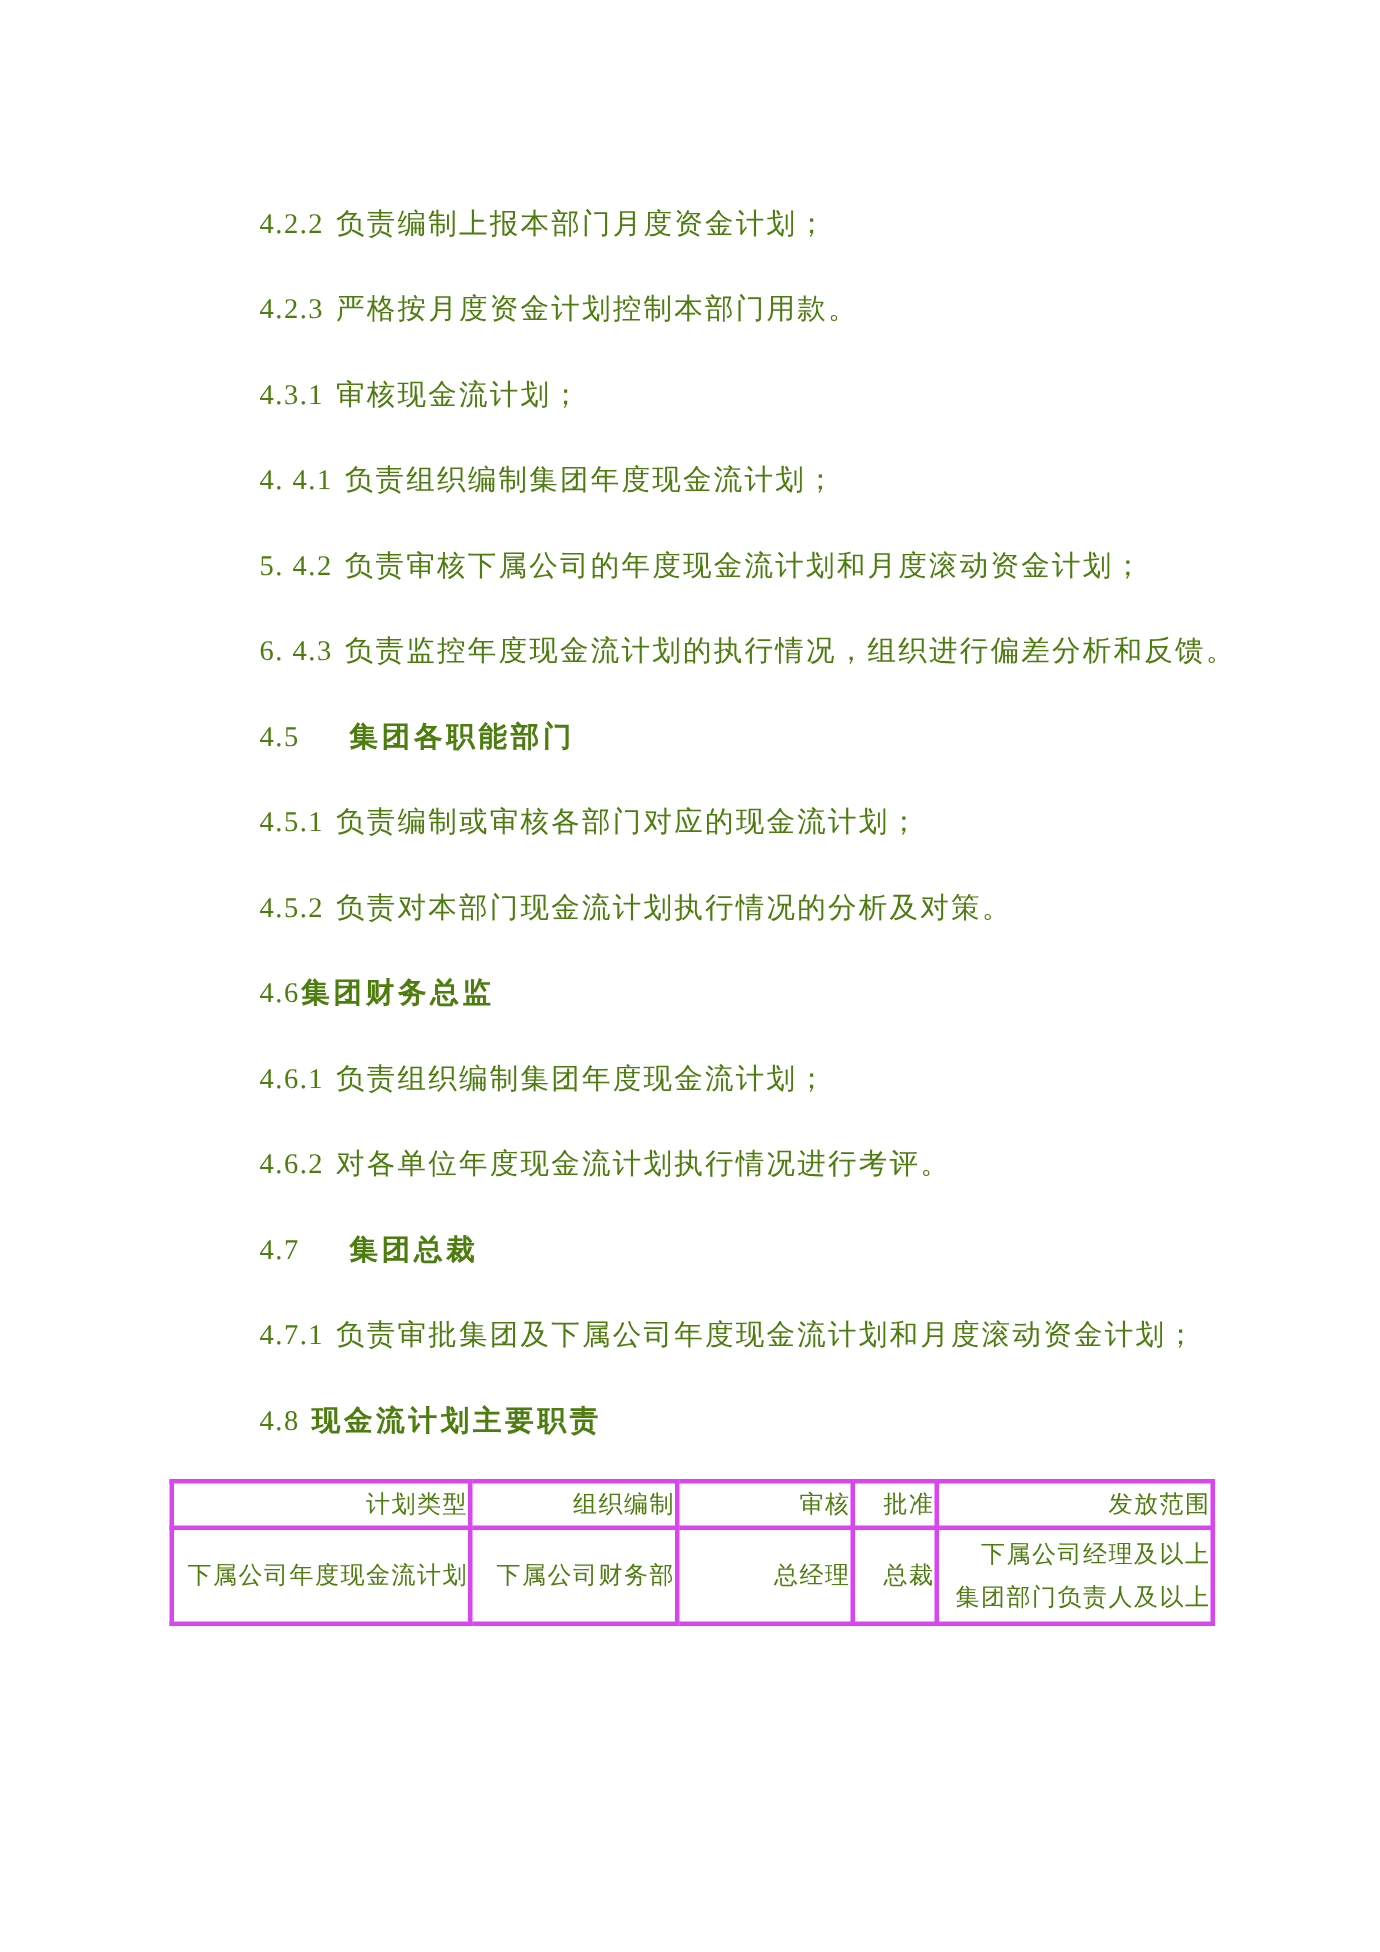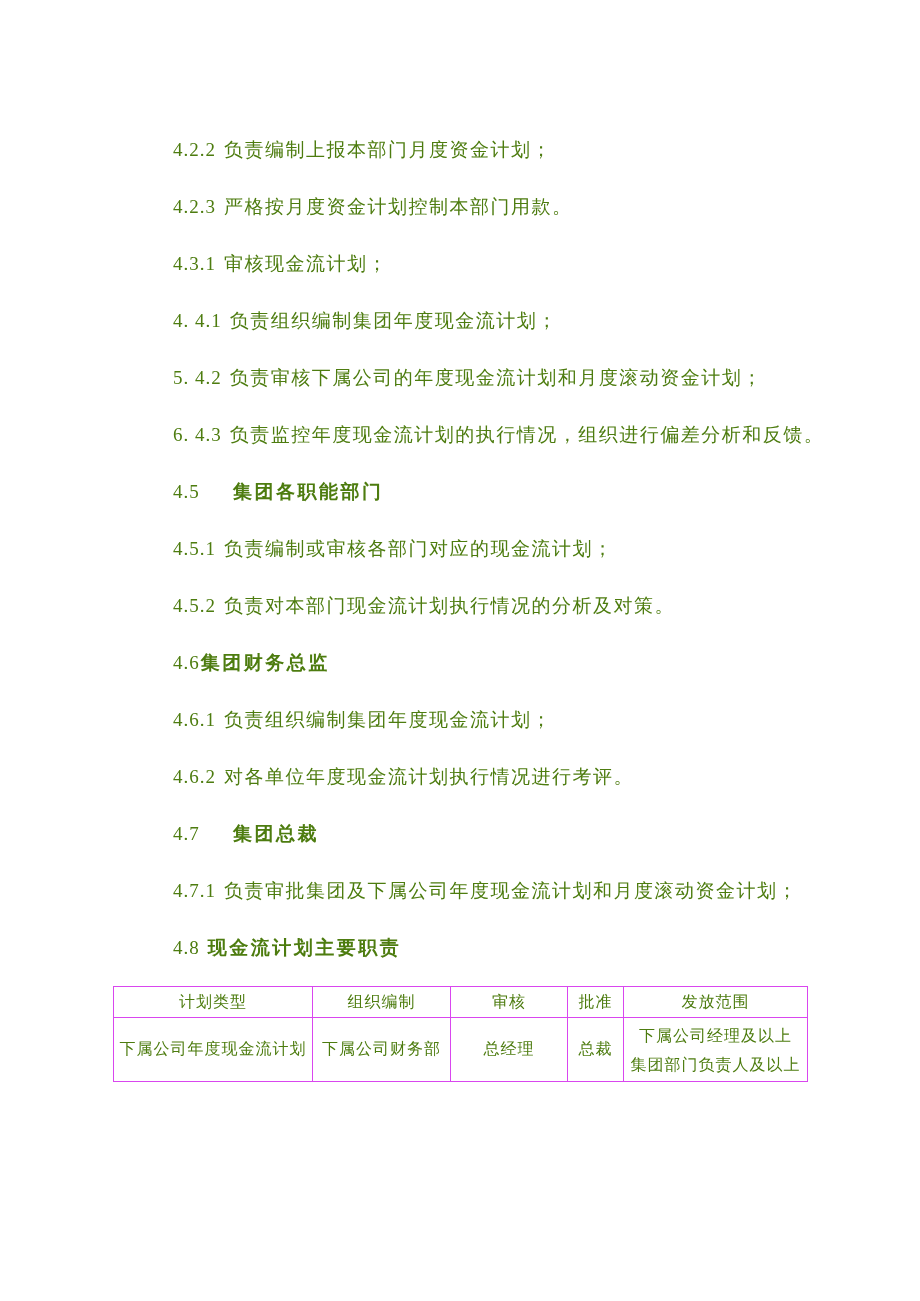--- a/index.html
+++ b/index.html
@@ -29,23 +29,23 @@
   .para.close .num{margin-right:1px;}
   .para .txt{letter-spacing:1.5px;}
   .para.bold .txt{font-weight:bold;letter-spacing:2.5px;}
   table.duty{
     border-collapse:collapse;
     table-layout:fixed;
     width:694px;
     margin-left:113px;
   }
   .duty th,.duty td{
-    border:1px solid #d946ef;
+    border:3px solid #d946ef;
     font-weight:normal;
-    text-align:center;
+    text-align:right;
     vertical-align:middle;
     font-size:16px;
     letter-spacing:1px;
     padding:0;
     overflow:hidden;
   }
   .duty thead tr{height:31px;}
   .duty tbody tr.r1{height:64px;}
   .scope-line{line-height:29px;}
 </style>

